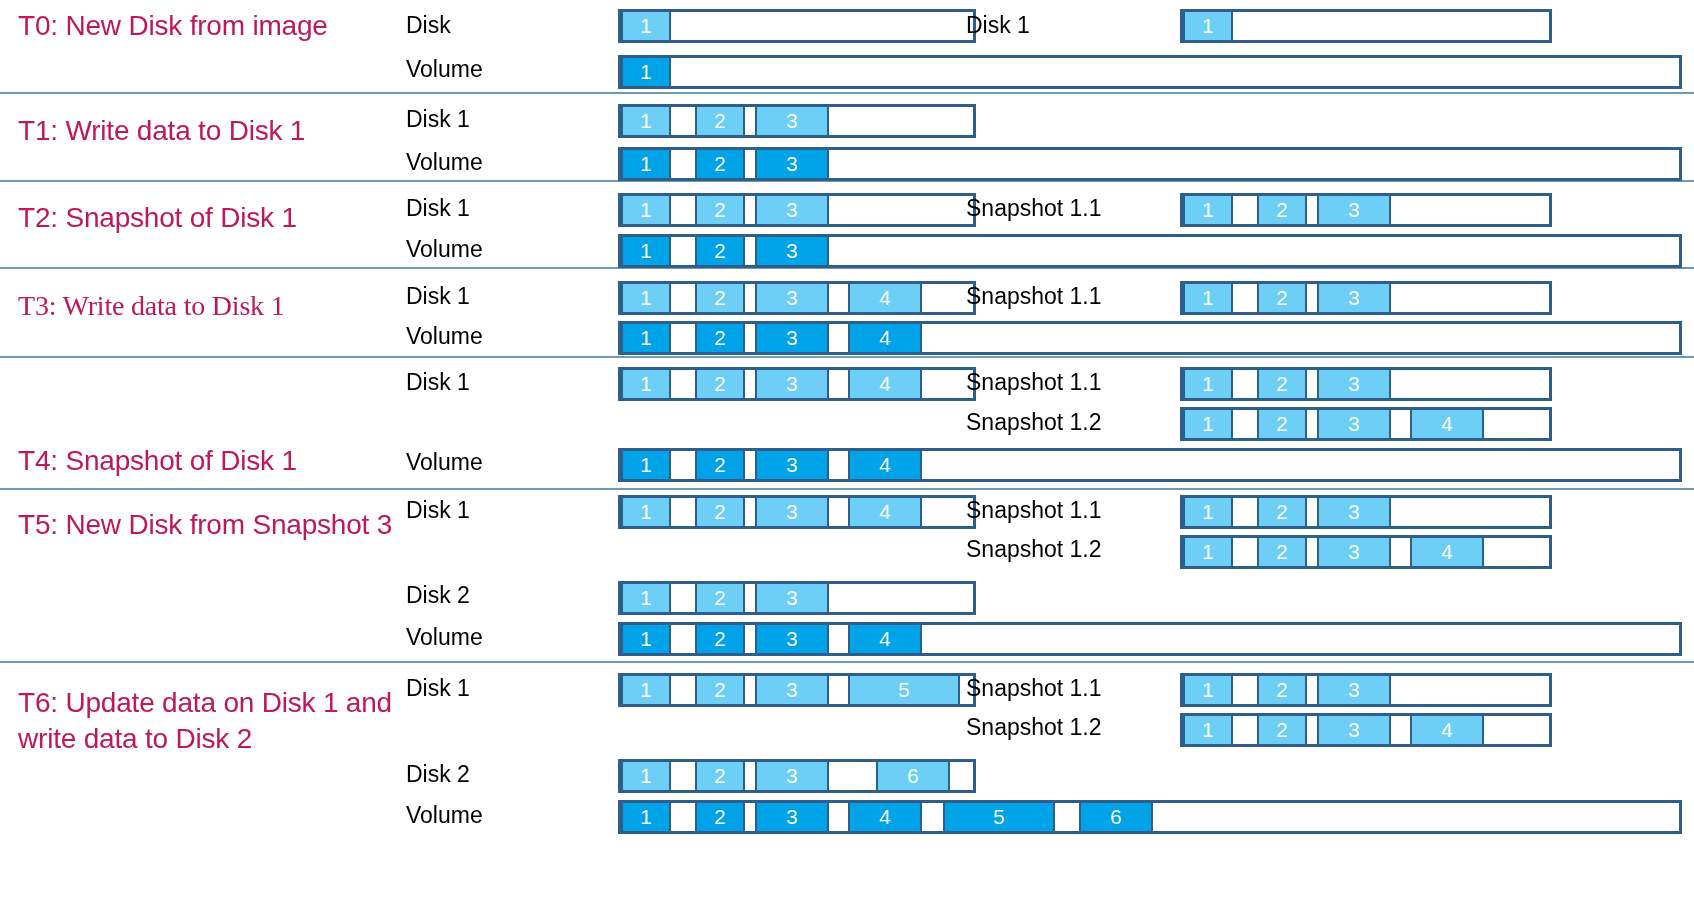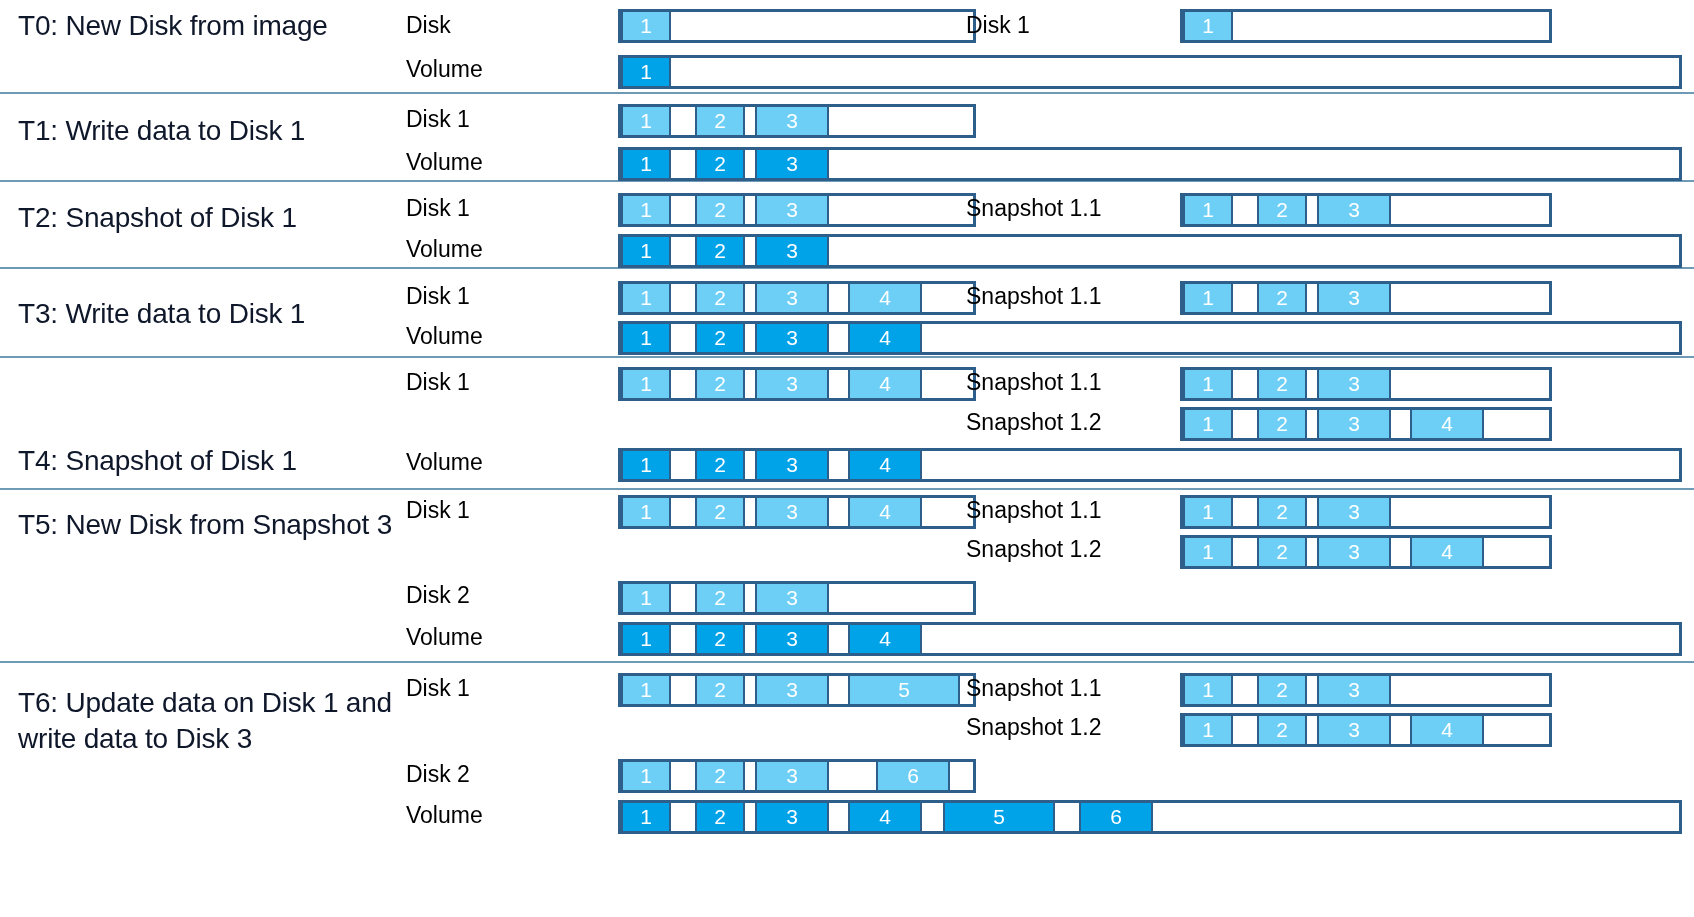--- a/index.html
+++ b/index.html
@@ -23,21 +23,21 @@
     height:2px;
     background:#6f9ab5;
   }
   
   .step-label{
     position:absolute;
     left:18px;
     width:380px;
     font-size:28px;
     line-height:1.28;
-    color:#0f172a;
+    color:#be185d;
     letter-spacing:-0.2px;
   }
   
   .row-label{
     position:absolute;
     font-size:23px;
     line-height:1;
     color:#000;
     white-space:nowrap;
   }
@@ -76,24 +76,24 @@
 <div id="stage">
     <div class="rule" style="top: 92px;"></div>
     <div class="rule" style="top: 180px;"></div>
     <div class="rule" style="top: 267px;"></div>
     <div class="rule" style="top: 356px;"></div>
     <div class="rule" style="top: 488px;"></div>
     <div class="rule" style="top: 661px;"></div>
     <div class="step-label" style="top: 8px;">T0: New Disk from image</div>
     <div class="step-label" style="top: 113px;">T1: Write data to Disk 1</div>
     <div class="step-label" style="top: 200px;">T2: Snapshot of Disk 1</div>
-    <div class="step-label" style="top: 296px;">T3: Write data to Disk 1</div>
+    <div class="step-label" style="top: 288px; font-family: Liberation Serif, serif;">T3: Write data to Disk 1</div>
     <div class="step-label" style="top: 395px; margin-top: 48px;">T4: Snapshot of Disk 1</div>
     <div class="step-label" style="top: 507px;">T5: New Disk from Snapshot 3</div>
-    <div class="step-label" style="top: 685px;">T6: Update data on Disk 1 and write data to Disk 3</div>
+    <div class="step-label" style="top: 685px;">T6: Update data on Disk 1 and write data to Disk 2</div>
     <div class="row-label left" style="top: 14px;">Disk</div>
     <div class="bar" style="left: 618px; top: 9px; width: 358px; height: 34px;">
       <div class="blk light" style="left: 0px; width: 50px;">1</div>
     </div>
     <div class="row-label snap" style="top: 14px; left: 966px;">Disk 1</div>
     <div class="bar" style="left: 1180px; top: 9px; width: 372px; height: 34px;">
       <div class="blk light" style="left: 0px; width: 50px;">1</div>
     </div>
     <div class="row-label left" style="top: 58px;">Volume</div>
     <div class="bar" style="left: 618px; top: 55px; width: 1064px; height: 34px;">

